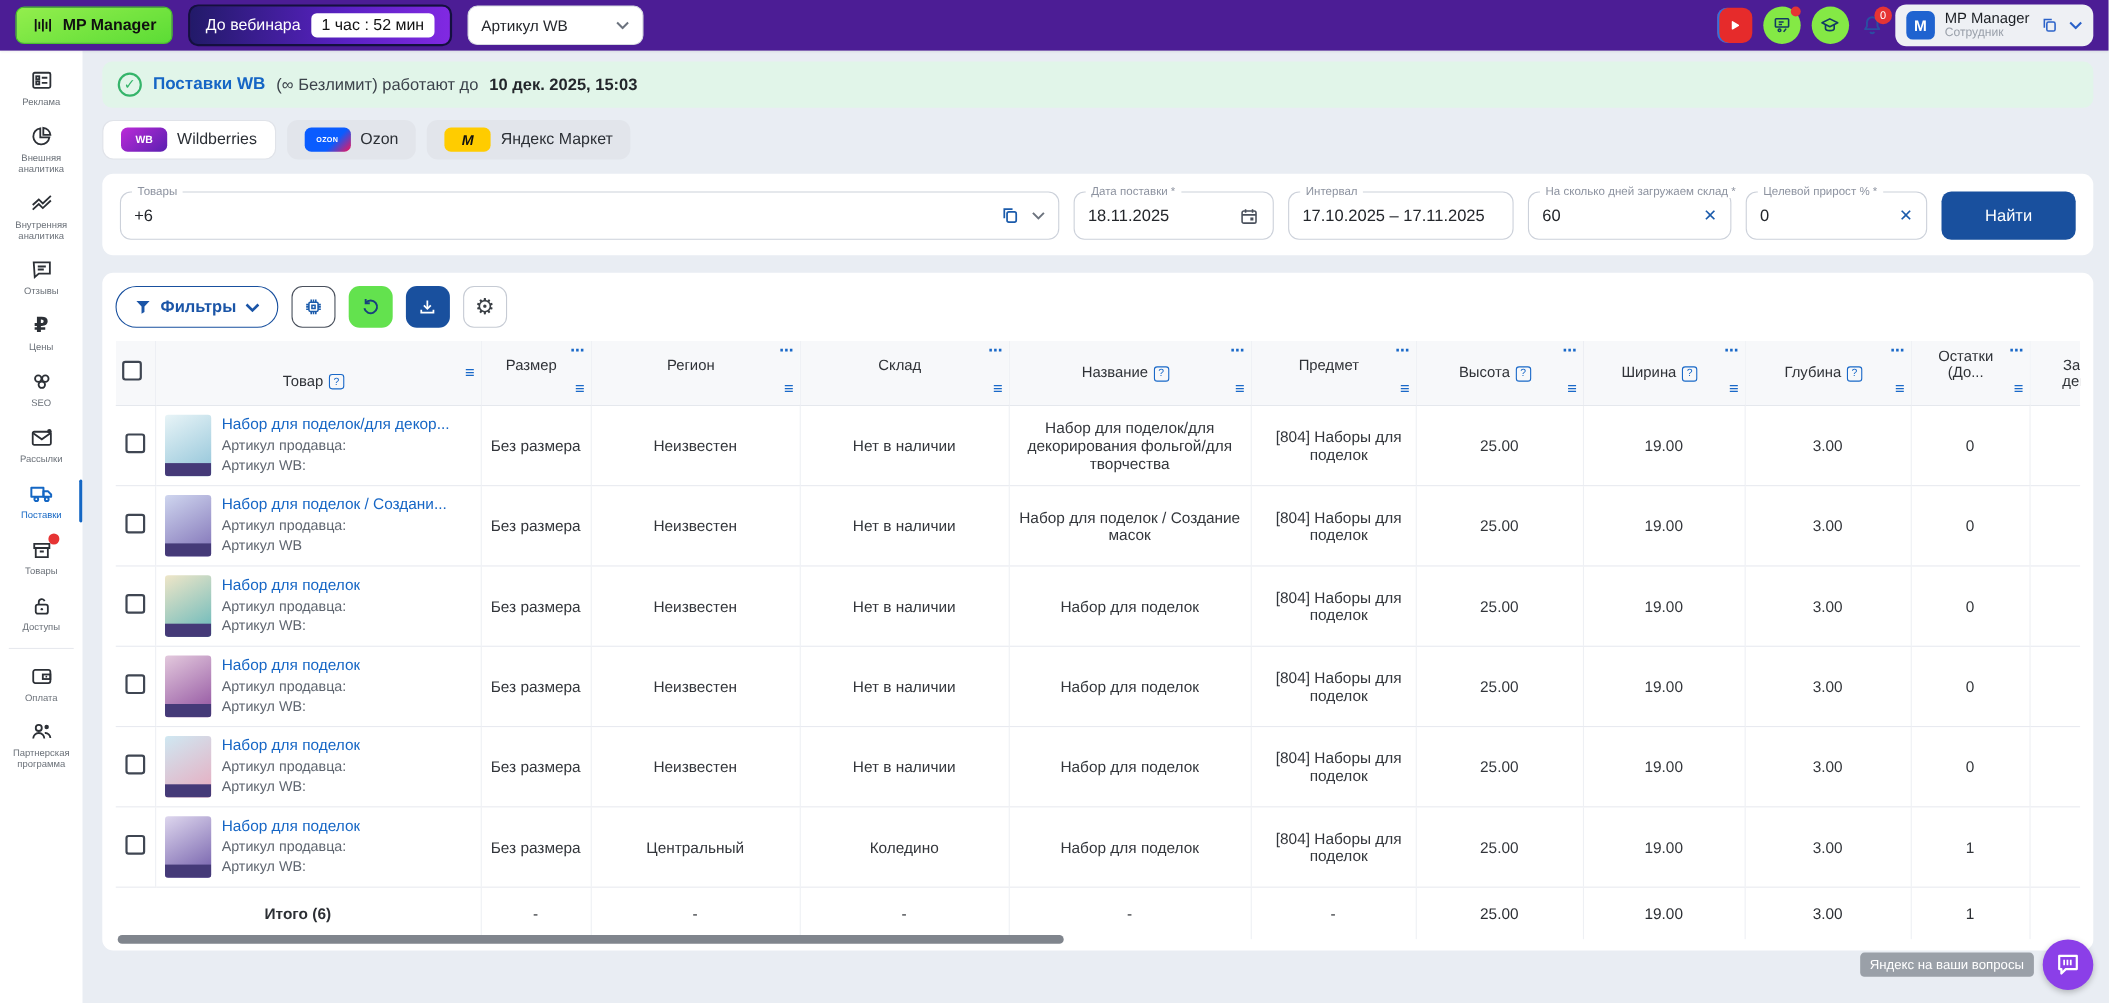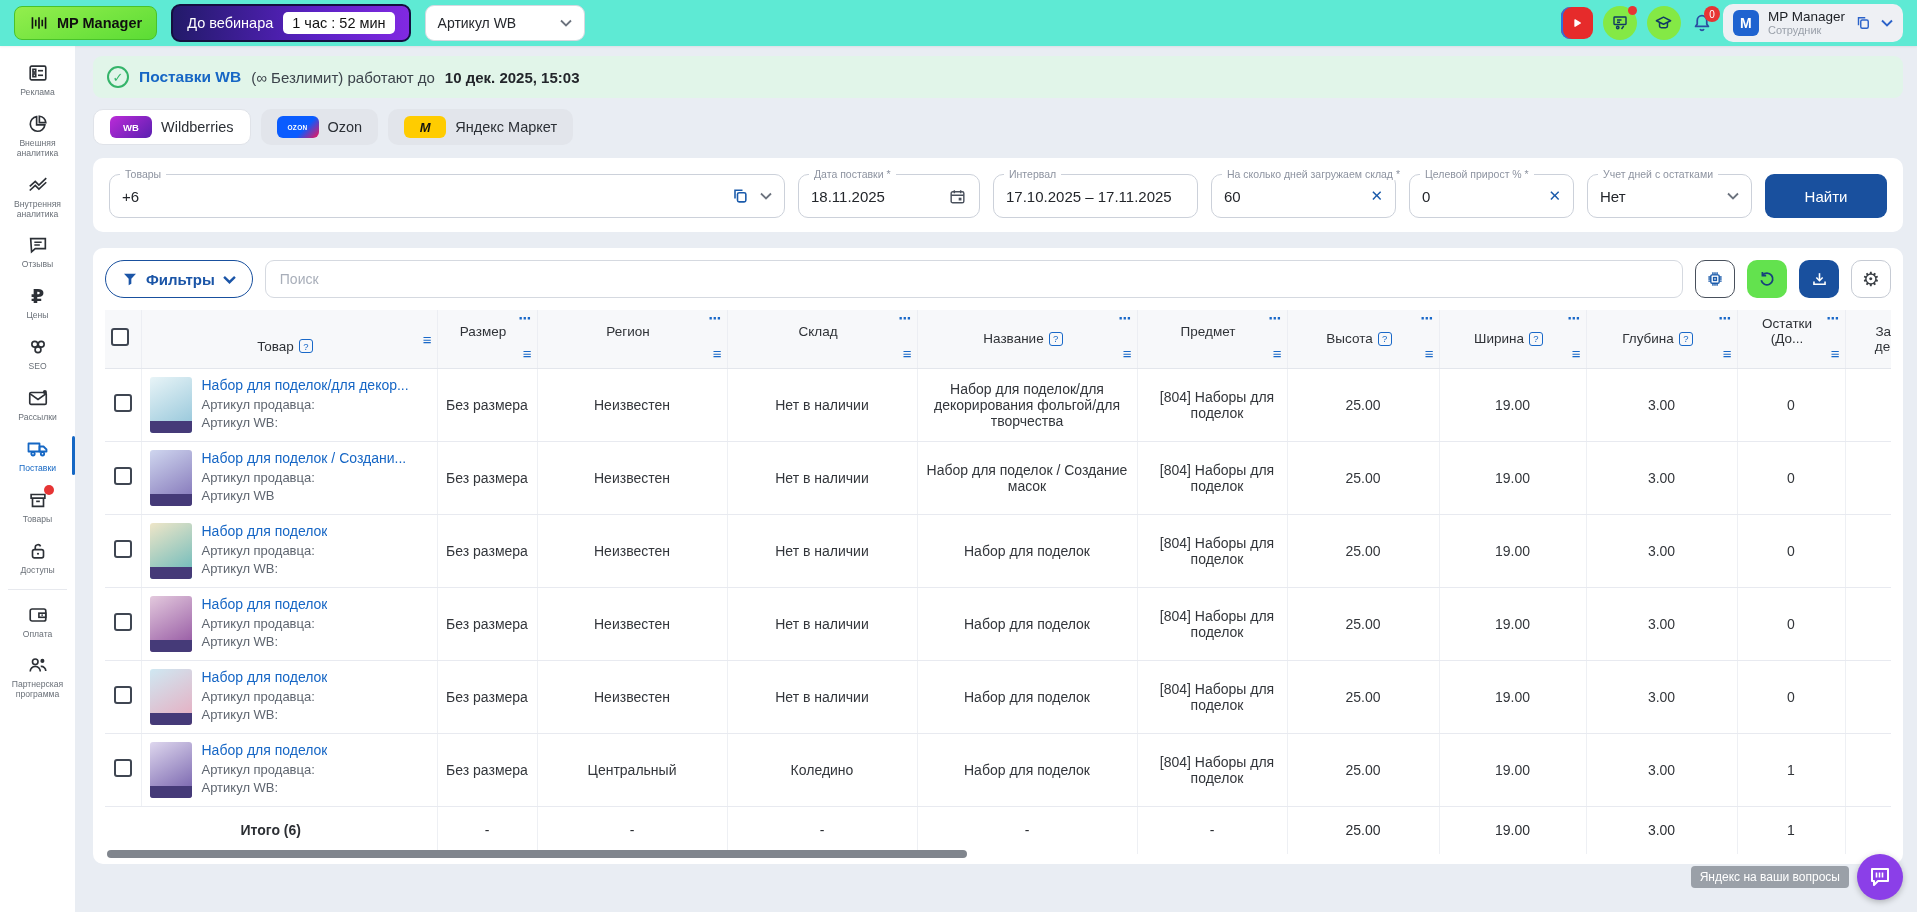--- a/index.html
+++ b/index.html
@@ -1,21 +1,21 @@
 <!DOCTYPE html>
 <html lang="ru"><head>
 <meta charset="utf-8">
 <style>
   * { margin:0; padding:0; box-sizing:border-box; }
   html,body { width:1917px; height:912px; overflow:hidden;
     font-family:"Liberation Sans","DejaVu Sans",sans-serif; background:#e9edf3; color:#24272c; }
   svg { display:block; }
 
   
-  .topbar { height:46px; background:#5eead4; display:flex; align-items:center; gap:14px;
+  .topbar { height:46px; background:#4c1d95; display:flex; align-items:center; gap:14px;
     padding:0 14px; position:relative; z-index:5; box-shadow:0 1px 2px rgba(0,0,0,.06); }
   .logo-btn { display:flex; align-items:center; gap:8px; height:34px; padding:0 14px;
     background:linear-gradient(160deg,#93ee4d,#5bdc35); border:1px solid #49c32b; border-radius:8px;
     font-weight:bold; font-size:14.5px; color:#101010; cursor:pointer; }
   .webinar { display:flex; align-items:center; gap:10px; height:38px; padding:12px 14px;
     background:linear-gradient(90deg,#221a69,#5a21c4 60%,#8129e2); border:2px solid #14103f;
     border-radius:9px; color:#fff; font-size:14.5px; }
   .webinar .time { background:#fff; color:#111; border-radius:5px; padding:3px 9px; font-size:14.5px; }
   .top-search { flex:0 0 560px; height:36px; border:1px solid #d5d9e0; border-radius:9px;
     padding:0 14px; font-size:14px; color:#333; outline:none; background:#fff; }
@@ -408,44 +408,34 @@
             <span class="x-glyph">✕</span>
           </span>
       </div>
       <div class="field f-prirost">
         <span class="flabel">Целевой прирост % *</span>
         <span class="fvalue">0</span>
         <span class="tail">
             <span class="x-glyph">✕</span>
           </span>
       </div>
-      <div class="field f-uchet">
-        <span class="flabel">Учет дней с остатками</span>
-        <span class="fvalue">Нет</span>
-        <span class="tail">
-          <svg width="12" height="8" viewBox="0 0 12 8">
-            <path d="M1 1.5 6 6.5 11 1.5" stroke="#6c737e" stroke-width="1.8" fill="none"></path>
-            </svg>
-        </span>
-      </div>
       <button class="find-btn">Найти</button>
     </div>
 
     <div class="table-card">
       <div class="ttoolbar">
         <button class="filters-btn">
           <svg width="16" height="16" viewBox="0 0 24 24">
             <path d="M3 4h18l-7 7.5V19l-4 2.5V11.5z" fill="#1b55a7"></path>
             </svg>
           <span>Фильтры</span>
           <svg width="13" height="9" viewBox="0 0 12 8">
             <path d="M1 1.5 6 6.5 11 1.5" stroke="#1b55a7" stroke-width="2.2" fill="none"></path>
             </svg>
         </button>
-        <input class="tsearch" placeholder="Поиск" style="">
         <div class="sq-btn">
           <svg width="20" height="20" viewBox="0 0 24 24" stroke="#1b5bab" stroke-width="1.7" fill="none">
             <rect x="7" y="7" width="10" height="10" rx="1.5"></rect>
               <rect x="10.3" y="10.3" width="3.4" height="3.4"></rect>
             <path d="M9.5 4v3M12 4v3M14.5 4v3M9.5 17v3M12 17v3M14.5 17v3M4 9.5h3M4 12h3M4 14.5h3M17 9.5h3M17 12h3M17 14.5h3"></path>
             </svg>
         </div>
         <div class="sq-btn green">
           <svg width="20" height="20" viewBox="0 0 24 24" stroke="#17407c" stroke-width="2.1" fill="none">
             <path d="M6.5 7.5a7 7 0 1 1-1.4 6"></path>

